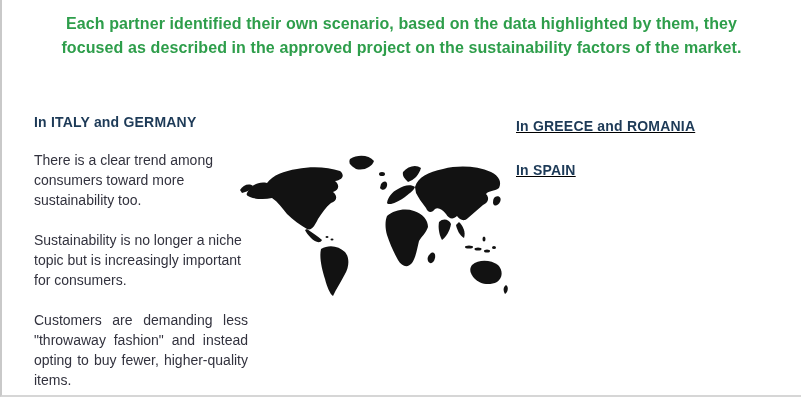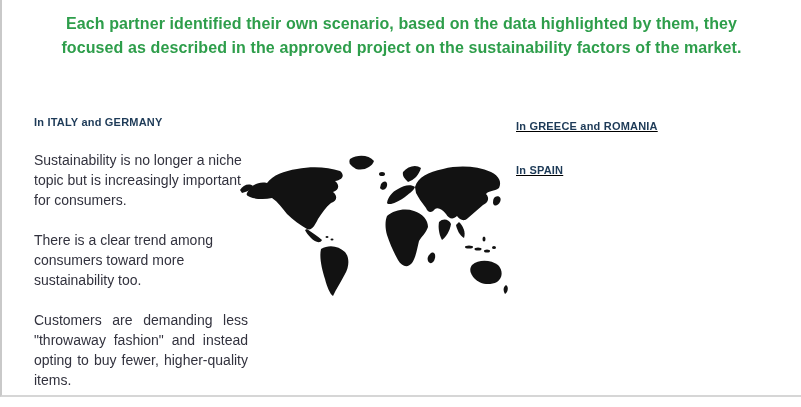--- a/index.html
+++ b/index.html
@@ -21,21 +21,21 @@
     text-align:center;
     color:#2e9e4b;
     font-size:16px;
     font-weight:600;
     line-height:24px;
     letter-spacing:.1px;
   }
   .col{position:absolute;}
   .col h2{
     margin:0;
-    font-size:11px;
+    font-size:14px;
     line-height:20px;
     font-weight:700;
     color:#1d3a57;
     letter-spacing:.2px;
   }
   .col p{
     margin:0;
     font-size:14px;
     line-height:20px;
     color:#32323e;
@@ -61,22 +61,22 @@
 </style>
 </head>
 <body>
 
 <div class="page">
 
   <p class="slide-title">Each partner identified their own scenario, based on the data highlighted by them, they focused as described in the approved project on the sustainability factors of the market.</p>
 
   <section class="col col-left">
     <h2>In ITALY and GERMANY</h2>
+    <p>There is a clear trend among consumers toward more sustainability too.</p>
     <p>Sustainability is no longer a niche topic but is increasingly important for consumers.</p>
-    <p>There is a clear trend among consumers toward more sustainability too.</p>
     <p class="justify">Customers are demanding less "throwaway fashion" and instead opting to buy fewer, higher-quality items.</p>
   </section>
 
   <div class="world-map">
     <svg viewBox="0 0 540 300" xmlns="http://www.w3.org/2000/svg" aria-hidden="true">
       <g fill="#121212" stroke="none">
 
         <path d="M18,84 C24,70 40,60 58,64 C70,48 92,40 118,36 C148,30 180,32 204,40 C214,48 210,58 194,60 C204,68 202,78 190,82 C200,90 198,100 186,104 C176,112 168,124 160,136 C154,148 148,160 138,156 C124,148 110,138 98,126 C88,114 80,102 68,94 C52,98 34,96 24,92 C18,90 16,88 18,84 Z"></path>
 
         <path d="M4,78 C10,68 22,64 30,70 C26,78 16,82 8,84 Z"></path>

